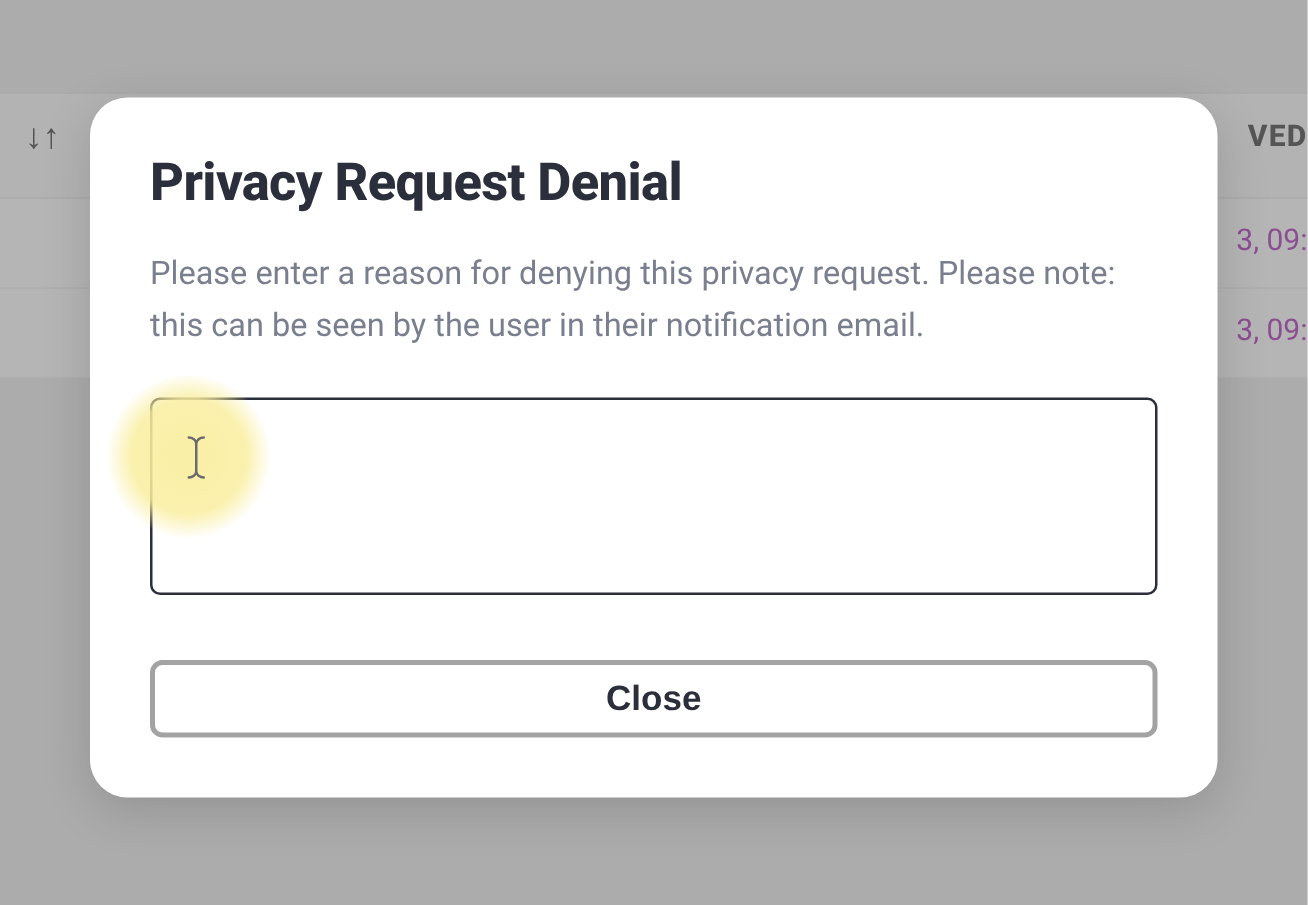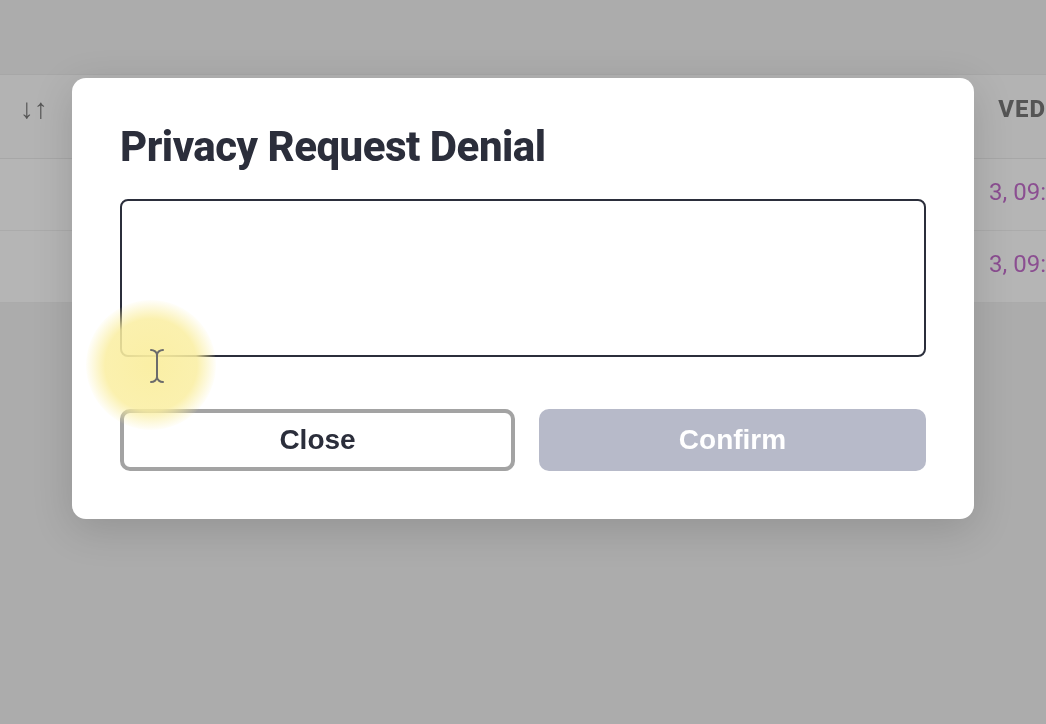--- a/index.html
+++ b/index.html
@@ -78,21 +78,21 @@
     }
     .bg-cell-right.r1 { top: 178px; }
     .bg-cell-right.r2 { top: 250px; }
     
     .modal {
       position: absolute;
       top: 78px;
       left: 72px;
       width: 902px;
       background: #ffffff;
-      border-radius: 14px;
+      border-radius: 30px;
       box-shadow: 0 10px 40px rgba(0,0,0,0.15);
       padding: 44px 48px 48px 48px;
     }
     
     .modal-title {
       font-size: 42px;
       font-weight: 800;
       color: #2b2e3b;
       margin-bottom: 28px;
       letter-spacing: -0.5px;
@@ -179,23 +179,23 @@
   <span class="bg-sort-icon">↓↑</span>
   <span class="bg-header-right">VED</span>
   <span class="bg-cell-right r1">3, 09:</span>
   <span class="bg-cell-right r2">3, 09:</span>
 </div>
 
 <div class="overlay"></div>
 
 <div class="modal">
   <h1 class="modal-title">Privacy Request Denial</h1>
+  <p class="modal-description">Please enter a reason for denying this privacy request. Please note: this can be seen by the user in their notification email.</p>
   <textarea class="reason-textarea" style=""></textarea>
   <div class="button-row">
     <button class="btn btn-close">Close</button>
-    <button class="btn btn-confirm">Confirm</button>
   </div>
 </div>
 
 <div class="cursor-highlight"></div>
 <svg class="text-cursor" width="18" height="36" viewBox="0 0 18 36">
   <path d="M3 2 C6 2 9 4 9 7 C9 4 12 2 15 2 M9 7 L9 29 M3 34 C6 34 9 32 9 29 C9 32 12 34 15 34" stroke="#6b6b6b" stroke-width="2" fill="none" stroke-linecap="round"></path>
 </svg>
 
 </body></html>

